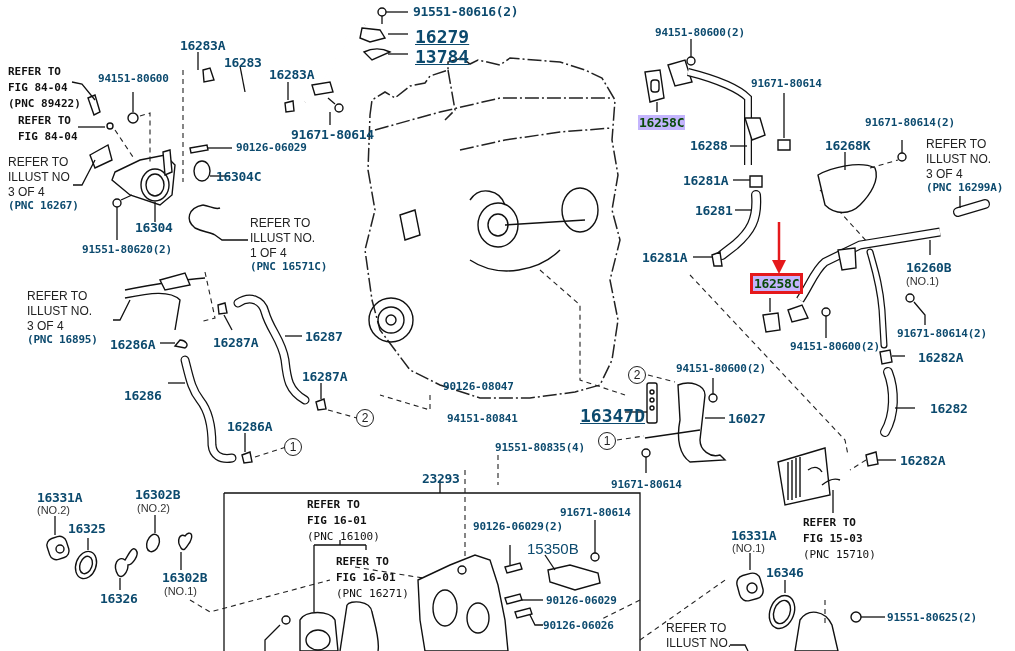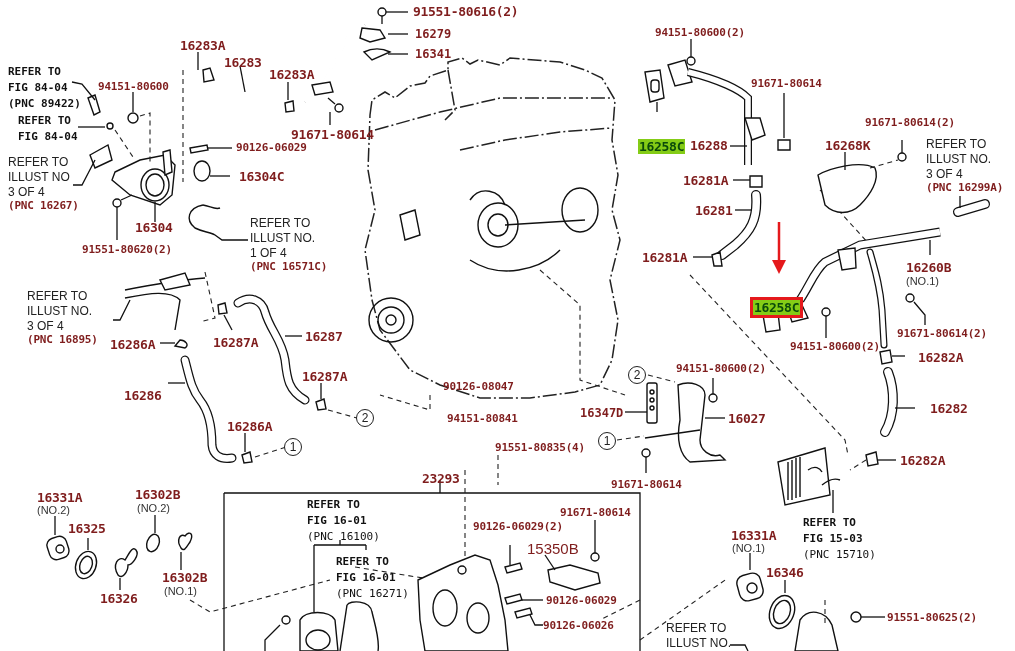--- a/index.html
+++ b/index.html
@@ -1,25 +1,25 @@
 <!DOCTYPE html>
 <html><head>
 <meta charset="utf-8">
 <style>
   html, body { margin: 0; padding: 0; background: #ffffff; }
   #canvas { position: relative; width: 1015px; height: 651px; overflow: hidden; background: #ffffff; }
   svg#drawing { position: absolute; left: 0; top: 0; }
-  .lbl { position: absolute; white-space: nowrap; font-family: "DejaVu Sans Mono", "Liberation Mono", monospace; font-weight: bold; color: #7f1d1d; line-height: 1; }
+  .lbl { position: absolute; white-space: nowrap; font-family: "DejaVu Sans Mono", "Liberation Mono", monospace; font-weight: bold; color: #0c4a6e; line-height: 1; }
   .pn { font-size: 13px; letter-spacing: -0.3px; }
-  .pn-big { font-size: 12px; }
+  .pn-big { font-size: 18px; text-decoration: underline; }
   .pn-sm { font-size: 11px; letter-spacing: -0.2px; }
   .note { position: absolute; white-space: nowrap; font-family: "Liberation Sans", sans-serif; font-size: 12px; color: #222; line-height: 15px; }
   .note-mono { position: absolute; white-space: nowrap; font-family: "DejaVu Sans Mono", "Liberation Mono", monospace; font-weight: bold; font-size: 11px; color: #111; line-height: 16px; }
   .sub { position: absolute; white-space: nowrap; font-family: "Liberation Sans", sans-serif; font-size: 11px; color: #333; line-height: 1; }
-  .hl { background: #84cc16; color: #0a4a0a; padding: 1px 1px; margin-top: 24px; }
+  .hl { background: #c4b5fd; color: #0a4a0a; padding: 1px 1px; }
   .hl-box { outline: 3px solid #e5191c; outline-offset: 0px; }
   .circ { position: absolute; width: 16px; height: 16px; border: 1.3px solid #222; border-radius: 50%; font-family: "Liberation Sans", sans-serif; font-size: 12px; text-align: center; line-height: 16px; color: #222; background: #fff; }
   .ln { stroke: #111; stroke-width: 1.3; fill: none; }
   .dash { stroke: #222; stroke-width: 1.1; fill: none; stroke-dasharray: 5 4; }
   .part { stroke: #111; stroke-width: 1.4; fill: #fff; }
   .partn { stroke: #111; stroke-width: 1.4; fill: none; }
   .eng { stroke: #222; stroke-width: 1.5; fill: none; stroke-dasharray: 14 3 2 3; }
 </style>
 </head>
 <body>
@@ -266,44 +266,44 @@
     </g>
 
     <g>
       <line x1="779" y1="222" x2="779" y2="262" stroke="#e5191c" stroke-width="2.5"></line>
       <polygon points="772,260 786,260 779,274" fill="#e5191c"></polygon>
     </g>
   </svg>
 
   <div class="lbl pn" style="left:413px;top:5px;">91551-80616(2)</div>
   <div class="lbl pn-big" style="left:415px;top:28px;">16279</div>
-  <div class="lbl pn-big" style="left:415px;top:48px;">16341</div>
+  <div class="lbl pn-big" style="left:415px;top:48px;">13784</div>
   <div class="lbl pn" style="left:180px;top:39px;">16283A</div>
   <div class="lbl pn" style="left:224px;top:56px;">16283</div>
   <div class="lbl pn" style="left:269px;top:68px;">16283A</div>
   <div class="lbl pn" style="left:291px;top:128px;">91671-80614</div>
 
   <div class="note-mono" style="left:8px;top:64px;">
     <div>REFER TO</div>
     <div>FIG 84-04</div>
     <div>(PNC 89422)</div>
   </div>
-  <div class="lbl pn-sm" style="left:98px;top:81px;">94151-80600</div>
+  <div class="lbl pn-sm" style="left:98px;top:73px;">94151-80600</div>
   <div class="note-mono" style="left:18px;top:113px;">
     <div>REFER TO</div>
     <div>FIG 84-04</div>
   </div>
   <div class="note" style="left:8px;top:155px;">
     <div>REFER TO</div>
     <div>ILLUST NO</div>
     <div>3 OF 4</div>
     <div class="lbl pn-sm" style="position:static;">(PNC 16267)</div>
   </div>
   <div class="lbl pn-sm" style="left:236px;top:142px;">90126-06029</div>
-  <div class="lbl pn" style="left:239px;top:170px;">16304C</div>
+  <div class="lbl pn" style="left:216px;top:170px;">16304C</div>
   <div class="lbl pn" style="left:135px;top:221px;">16304</div>
   <div class="lbl pn-sm" style="left:82px;top:244px;">91551-80620(2)</div>
   <div class="note" style="left:250px;top:216px;">
     <div>REFER TO</div>
     <div>ILLUST NO.</div>
     <div>1 OF 4</div>
     <div class="lbl pn-sm" style="position:static;">(PNC 16571C)</div>
   </div>
 
   <div class="note" style="left:27px;top:289px;">

